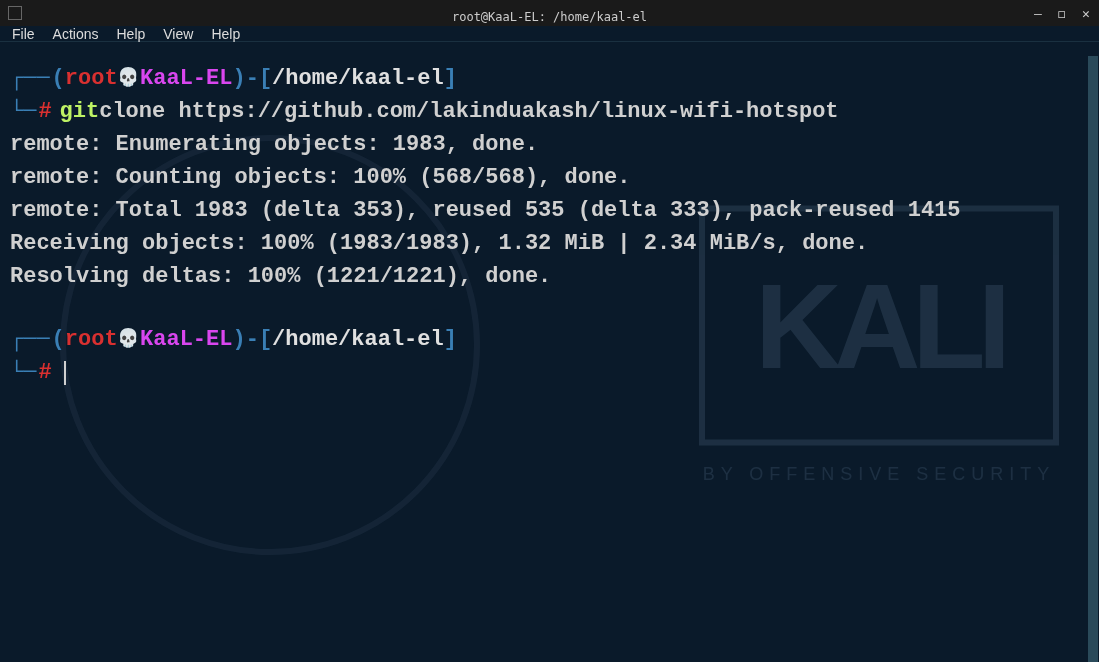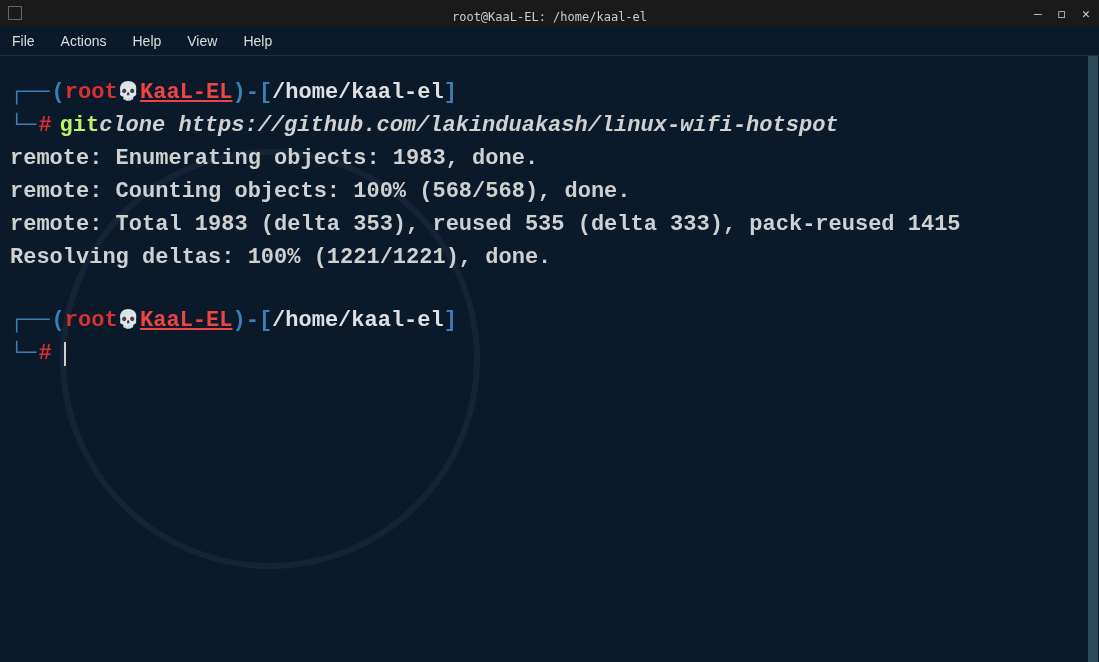--- a/index.html
+++ b/index.html
@@ -48,27 +48,27 @@
       align-items: center;
     }
     .win-ctrl {
       color: #ccc;
       font-size: 13px;
       cursor: pointer;
       width: 14px;
       text-align: center;
     }
     .menubar {
-      height: 30px;
+      height: 16px;
       background: #0a1a2a;
       border-bottom: 1px solid #1a3040;
       display: flex;
       align-items: center;
       padding: 0 12px;
-      gap: 26px;
+      gap: 18px;
       color: #ddd;
       font-family: sans-serif;
       font-size: 14px;
     }
     .menu-item {
       cursor: pointer;
     }
     .terminal-area {
       position: relative;
       height: calc(662px - 56px);
@@ -151,35 +151,35 @@
     }
     .prompt-corner {
       color: #3a7fb5;
       font-size: 22px;
       margin-right: 2px;
       align-self: flex-start;
     }
     .paren { color: #3a7fb5; }
     .root { color: #d93030; }
     .skull { color: #ccc; font-size: 18px; }
-    .host { color: #ef4444; text-decoration: underline; }
+    .host { color: #d946ef; }
     .dash { color: #3a7fb5; }
     .bracket { color: #3a7fb5; }
     .path { color: #e0e0e0; }
     .cmd-line {
       display: flex;
       align-items: center;
     }
     .prompt-corner2 {
       color: #3a7fb5;
       margin-right: 2px;
     }
     .hash { color: #d93030; margin-right: 8px; }
     .git-cmd { color: #bef264; }
-    .cmd-rest { color: #d0d0d0; font-style: italic; }
+    .cmd-rest { color: #d0d0d0; }
     .output-line {
       color: #d0d0d0;
       white-space: pre;
     }
     .spacer {
       height: 30px;
     }
     .cursor {
       display: inline-block;
       width: 2px;
@@ -209,20 +209,24 @@
   <span class="menu-item">View</span>
   <span class="menu-item">Help</span>
 </div>
 
 <div class="terminal-area">
 
   <div class="dragon-watermark">
     <div class="dragon-circle"></div>
   </div>
 
+  <div class="watermark">
+    <div class="watermark-box">KALI</div>
+    <div class="watermark-sub">BY OFFENSIVE SECURITY</div>
+  </div>
 
   <div class="terminal-content">
 
     <div class="prompt-line">
       <span class="prompt-corner">┌──</span>
       <span class="paren">(</span>
       <span class="root">root</span>
       <span class="skull">💀</span>
       <span class="host">KaaL-EL</span>
       <span class="paren">)</span>
@@ -235,20 +239,21 @@
     <div class="cmd-line">
       <span class="prompt-corner2">└─</span>
       <span class="hash">#</span>
       <span class="git-cmd">git</span>
       <span class="cmd-rest"> clone https://github.com/lakinduakash/linux-wifi-hotspot</span>
     </div>
 
     <div class="output-line">remote: Enumerating objects: 1983, done.</div>
     <div class="output-line">remote: Counting objects: 100% (568/568), done.</div>
     <div class="output-line">remote: Total 1983 (delta 353), reused 535 (delta 333), pack-reused 1415</div>
+    <div class="output-line">Receiving objects: 100% (1983/1983), 1.32 MiB | 2.34 MiB/s, done.</div>
     <div class="output-line">Resolving deltas: 100% (1221/1221), done.</div>
 
     <div class="spacer"></div>
 
     <div class="prompt-line" style="margin-top:0;">
       <span class="prompt-corner">┌──</span>
       <span class="paren">(</span>
       <span class="root">root</span>
       <span class="skull">💀</span>
       <span class="host">KaaL-EL</span>

